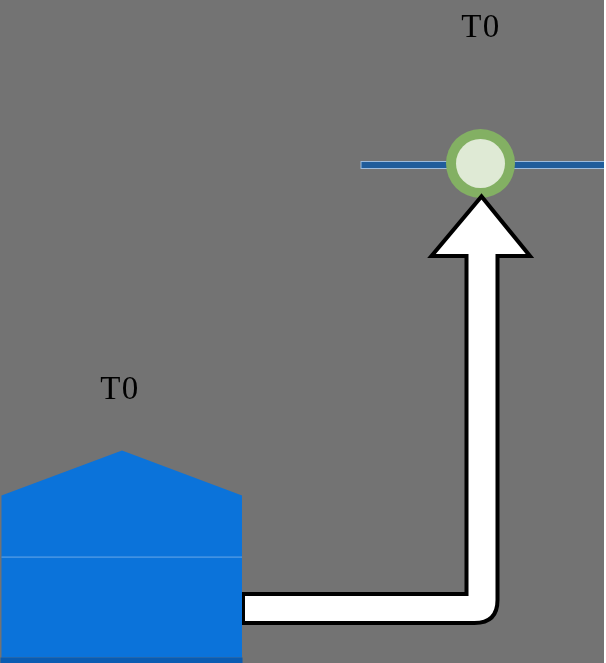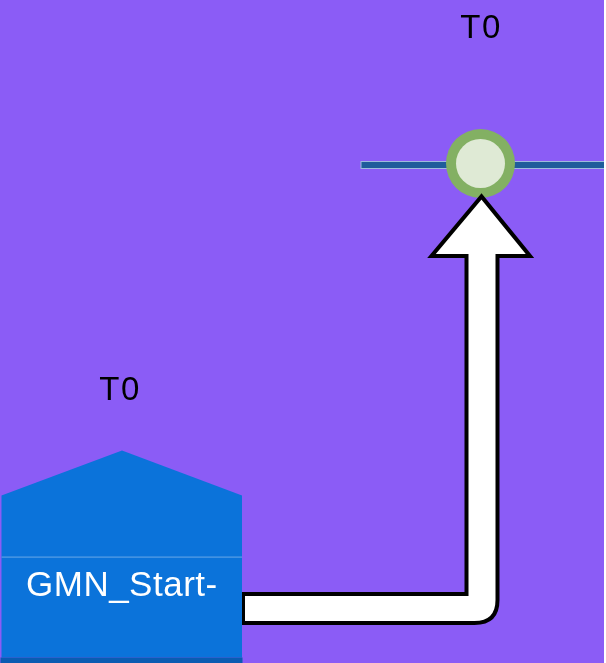--- a/index.html
+++ b/index.html
@@ -1,22 +1,22 @@
 <!DOCTYPE html>
 <html><head>
 <meta charset="utf-8">
 <style>
   html, body { margin: 0; padding: 0; background: #ffffff; }
   .stage {
     position: relative;
     width: 604px;
     height: 663px;
-    background: #8b5cf6;
+    background: #737373;
     overflow: hidden;
-    font-family: Liberation Sans, sans-serif;
+    font-family: Liberation Serif, serif;
   }
   .stage svg { position: absolute; left: 0; top: 0; }
   .arrow-path {
     fill: #ffffff;
     stroke-width: 4;
     stroke-linejoin: miter;
   }
   .timeline-rect { stroke: #9dbbdc; stroke-width: 1; }
   .label {
     position: absolute;
@@ -61,16 +61,15 @@
     <rect x="1.5" y="556.5" width="240.5" height="1.2" fill="#5aa0e6"></rect>
 
     <rect x="0.5" y="657.5" width="242" height="5.5" fill="#0a5cb2"></rect>
   </svg>
 
   <div class="label t0-top">T0</div>
 
   <div class="label t0-bottom">T0</div>
 
   <div class="shape-label">
-    <div>GMN_Start-</div>
   </div>
 
 </div>
 
 </body></html>

